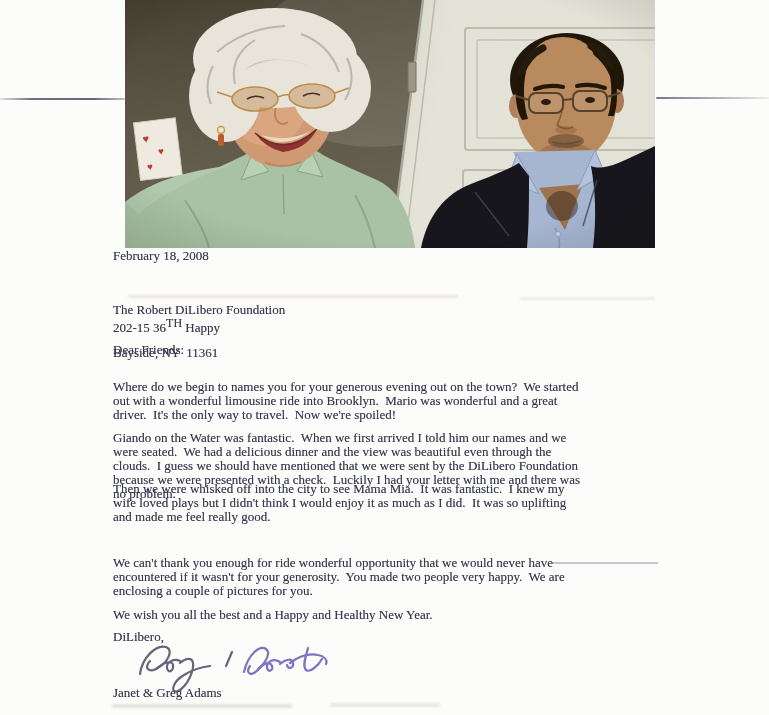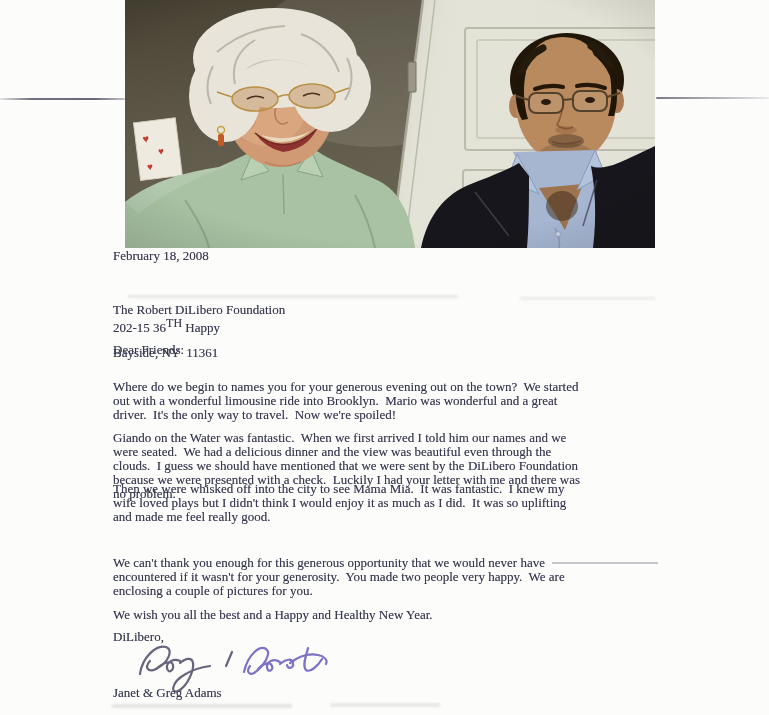--- a/index.html
+++ b/index.html
@@ -203,21 +203,21 @@
 out with a wonderful limousine ride into Brooklyn.  Mario was wonderful and a great
 driver.  It's the only way to travel.  Now we're spoiled!</div>
 <div class="txt" style="top:431px">Giando on the Water was fantastic.  When we first arrived I told him our names and we
 were seated.  We had a delicious dinner and the view was beautiful even through the
 clouds.  I guess we should have mentioned that we were sent by the DiLibero Foundation
 because we were presented with a check.  Luckily I had your letter with me and there was
 no problem.</div>
 <div class="txt" style="top:482px">Then we were whisked off into the city to see Mama Mia.  It was fantastic.  I knew my
 wife loved plays but I didn't think I would enjoy it as much as I did.  It was so uplifting
 and made me feel really good.</div>
-<div class="txt" style="top:556px">We can't thank you enough for this generous opportunity that we would never have
+<div class="txt" style="top:556px">We can't thank you enough for ride wonderful opportunity that we would never have
 encountered if it wasn't for your generosity.  You made two people very happy.  We are
 enclosing a couple of pictures for you.</div>
 <div class="txt" style="top:608px">We wish you all the best and a Happy and Healthy New Year.</div>
 
 <div class="txt" style="top:630px">DiLibero,</div>
 
 <div class="sig-wrap">
   <svg width="220" height="62" viewBox="0 0 220 62" xmlns="http://www.w3.org/2000/svg">
     <g fill="none" stroke-width="2.2" stroke-linecap="round" stroke-linejoin="round" opacity="0.9" stroke="#5a5370">
       <path d="M14,38 C16,22 30,8 40,11 C48,14 42,27 30,33 C22,37 18,31 24,25"></path>

